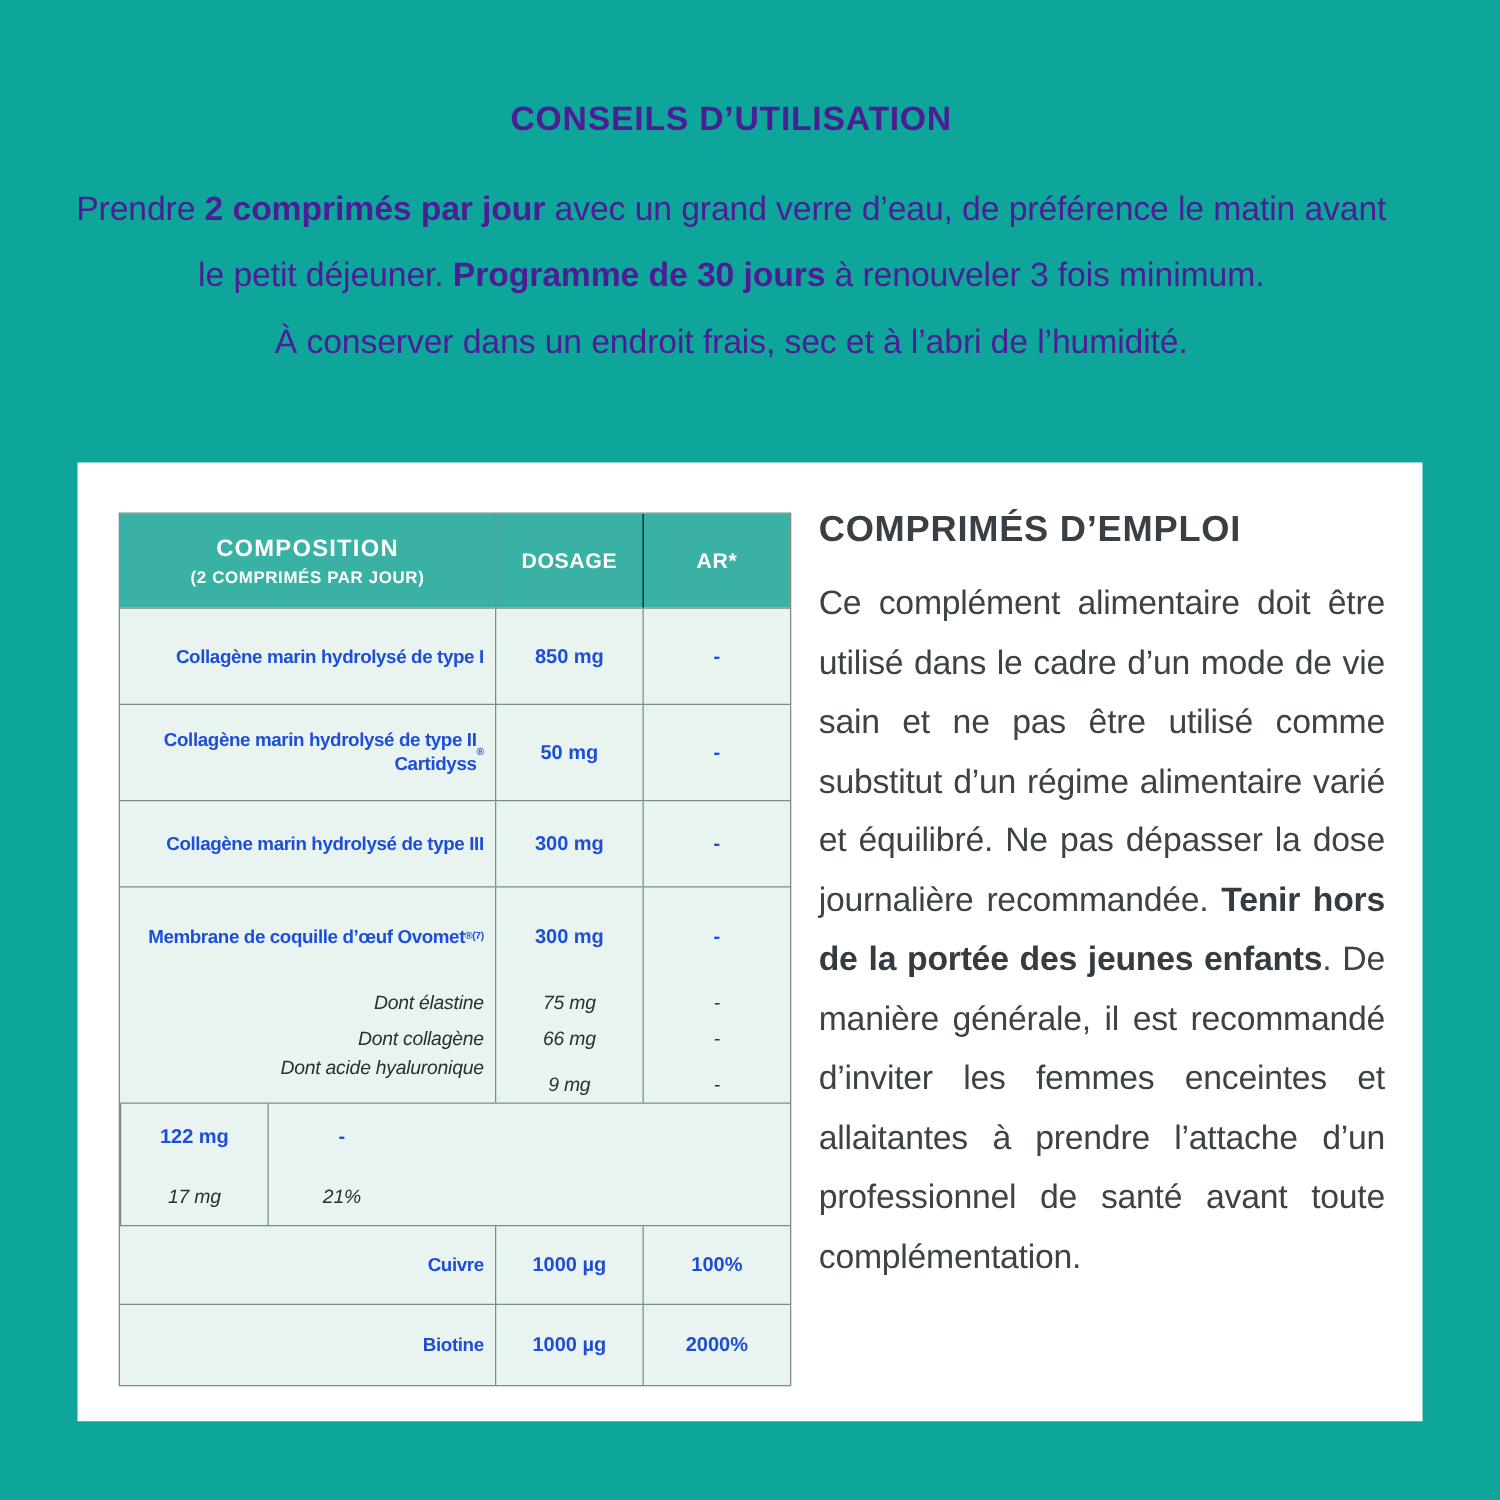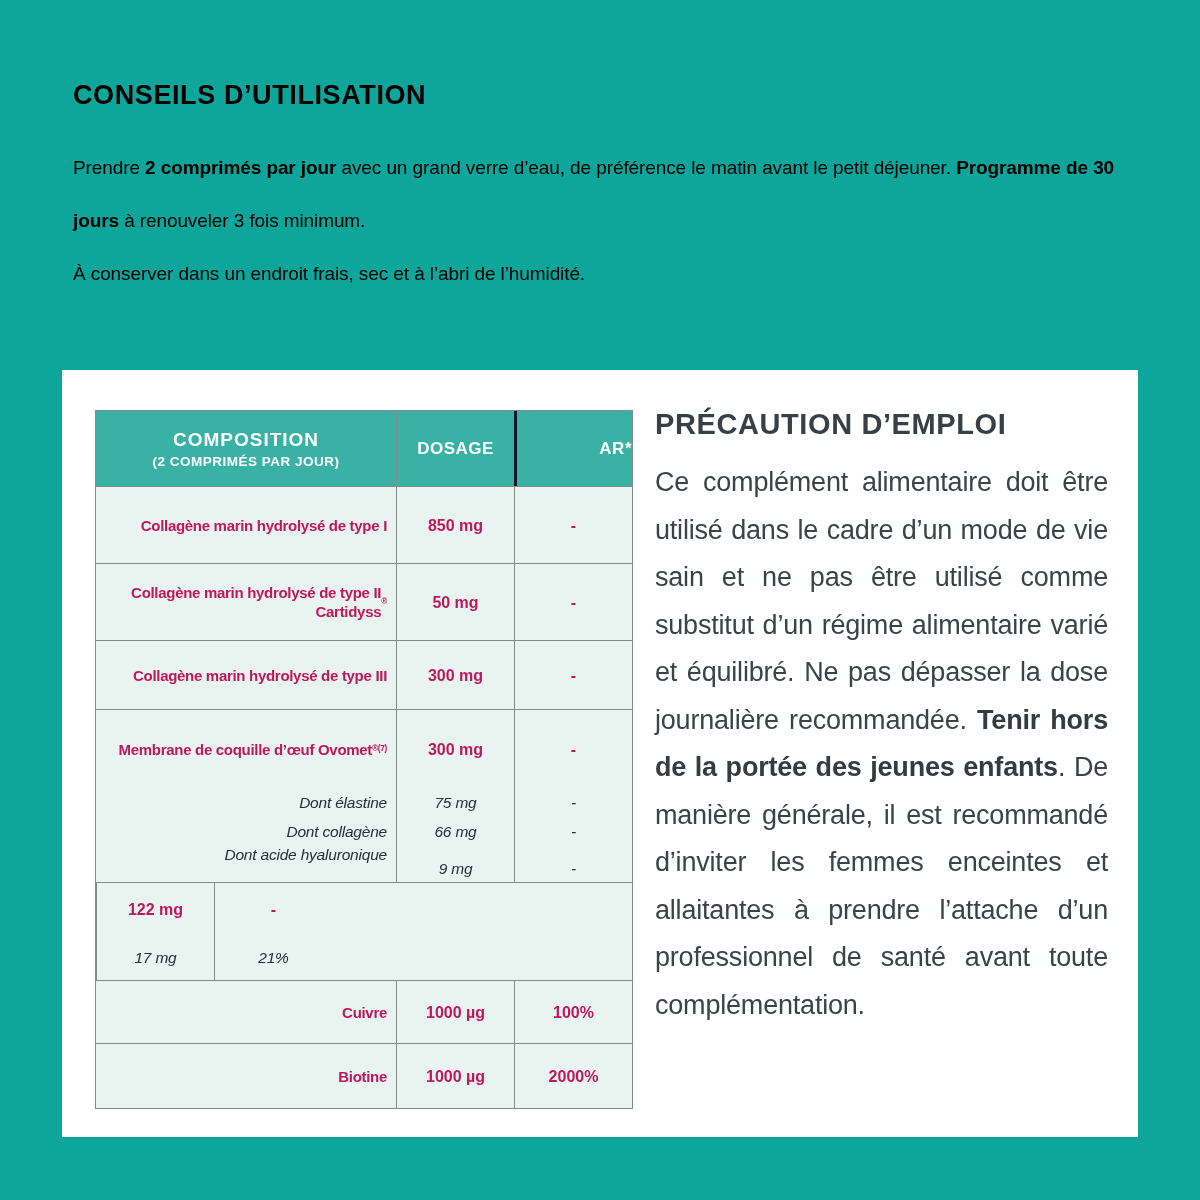--- a/index.html
+++ b/index.html
@@ -1,44 +1,44 @@
 <!DOCTYPE html>
 <html><head>
 <meta charset="utf-8">
 <style>
   html,body{margin:0;padding:0;}
   body{font-family:"Liberation Sans", sans-serif;}
   .page{position:relative;width:1200px;height:1200px;background:#0EA69A;overflow:hidden;}
 
   
-  .top{position:absolute;left:73px;top:80px;width:1056px;color:#000000;}
+  .top{position:absolute;left:57px;top:80px;width:1056px;color:#4c1d95;text-align:center;}
   .top h1{margin:0 0 30px 0;font-size:27px;font-weight:700;letter-spacing:.6px;}
-  .usage{margin:0;font-size:19px;line-height:53px;font-weight:400;letter-spacing:-.1px;}
+  .usage{margin:0;font-size:27px;line-height:53px;font-weight:400;letter-spacing:-.1px;}
   .usage b{font-weight:700;}
 
   
   .card{position:absolute;left:62px;top:370px;width:1076px;height:767px;background:#ffffff;}
 
   
   .ctable{position:absolute;left:33px;top:40px;width:538px;border:1px solid #7e8c89;background:#E9F3F0;box-sizing:border-box;}
   .thead{display:flex;background:#39B2A5;color:#ffffff;}
   .th{box-sizing:border-box;display:flex;flex-direction:column;align-items:center;justify-content:center;height:75px;}
   .th-comp{width:300px;}
   .th-dosage{width:118px;border-left:1px solid #7e8c89;}
-  .th-ar{width:118px;border-left:3px solid #0f172a;align-items:flex-end;}
+  .th-ar{width:118px;border-left:1px solid #0f172a;}
   .th-title{font-size:19px;font-weight:700;letter-spacing:1px;}
   .th-sub{font-size:13.5px;font-weight:700;letter-spacing:.5px;margin-top:3px;}
   .th-label{font-size:17px;font-weight:700;letter-spacing:.5px;}
 
   .tgroup{display:flex;border-top:1px solid #7e8c89;}
   .gc{box-sizing:border-box;display:flex;flex-direction:column;justify-content:center;}
   .gc-label{width:300px;}
   .gc-dosage{width:118px;border-left:1px solid #7e8c89;}
   .gc-ar{width:118px;border-left:1px solid #7e8c89;}
-  .line{display:flex;align-items:center;box-sizing:border-box;color:#be185d;}
+  .line{display:flex;align-items:center;box-sizing:border-box;color:#1d4ed8;}
   .gc-label .line{justify-content:flex-end;text-align:right;padding:0 9px 0 10px;}
   .gc-dosage .line,.gc-ar .line{justify-content:center;text-align:center;padding:14px 2px;}
   .line.main{font-weight:700;font-size:15px;letter-spacing:-.3px;height:76px;line-height:19px;}
   .gc-dosage .line.main,.gc-ar .line.main{font-size:16px;letter-spacing:0;}
   .line.sub{font-style:italic;font-weight:400;font-size:15.5px;height:29px;letter-spacing:-.2px;color:#273034;}
   .tgroup:nth-child(3) .line.main{height:68px;}
   .tgroup:nth-child(4) .line.main{height:78px;}
   .tgroup:nth-child(4) .line.sub:last-child{height:36px;align-items:flex-start;}
   .tgroup:nth-child(5) .line.main{height:53px;}
   .tgroup:nth-child(5) .line.sub{height:44px;}
@@ -160,18 +160,18 @@
               <div class="line main">1000 µg</div>
             </div>
             <div class="gc gc-ar">
               <div class="line main">2000%</div>
             </div>
           </div>
         </div>
     </div>
 
     <div class="precaution">
-      <h2>PRÉCAUTION D’EMPLOI</h2>
+      <h2>COMPRIMÉS D’EMPLOI</h2>
       <p><span>Ce complément alimentaire doit être utilisé dans le cadre d’un mode de vie sain et ne pas être utilisé comme substitut d’un régime alimentaire varié et équilibré. Ne pas dépasser la dose journalière recommandée. </span><b>Tenir hors de la portée des jeunes enfants</b><span>. De manière générale, il est recommandé d’inviter les femmes enceintes et allaitantes à prendre l’attache d’un professionnel de santé avant toute complémentation.</span></p>
     </div>
 
   </div>
 </div>
 
 </body></html>

